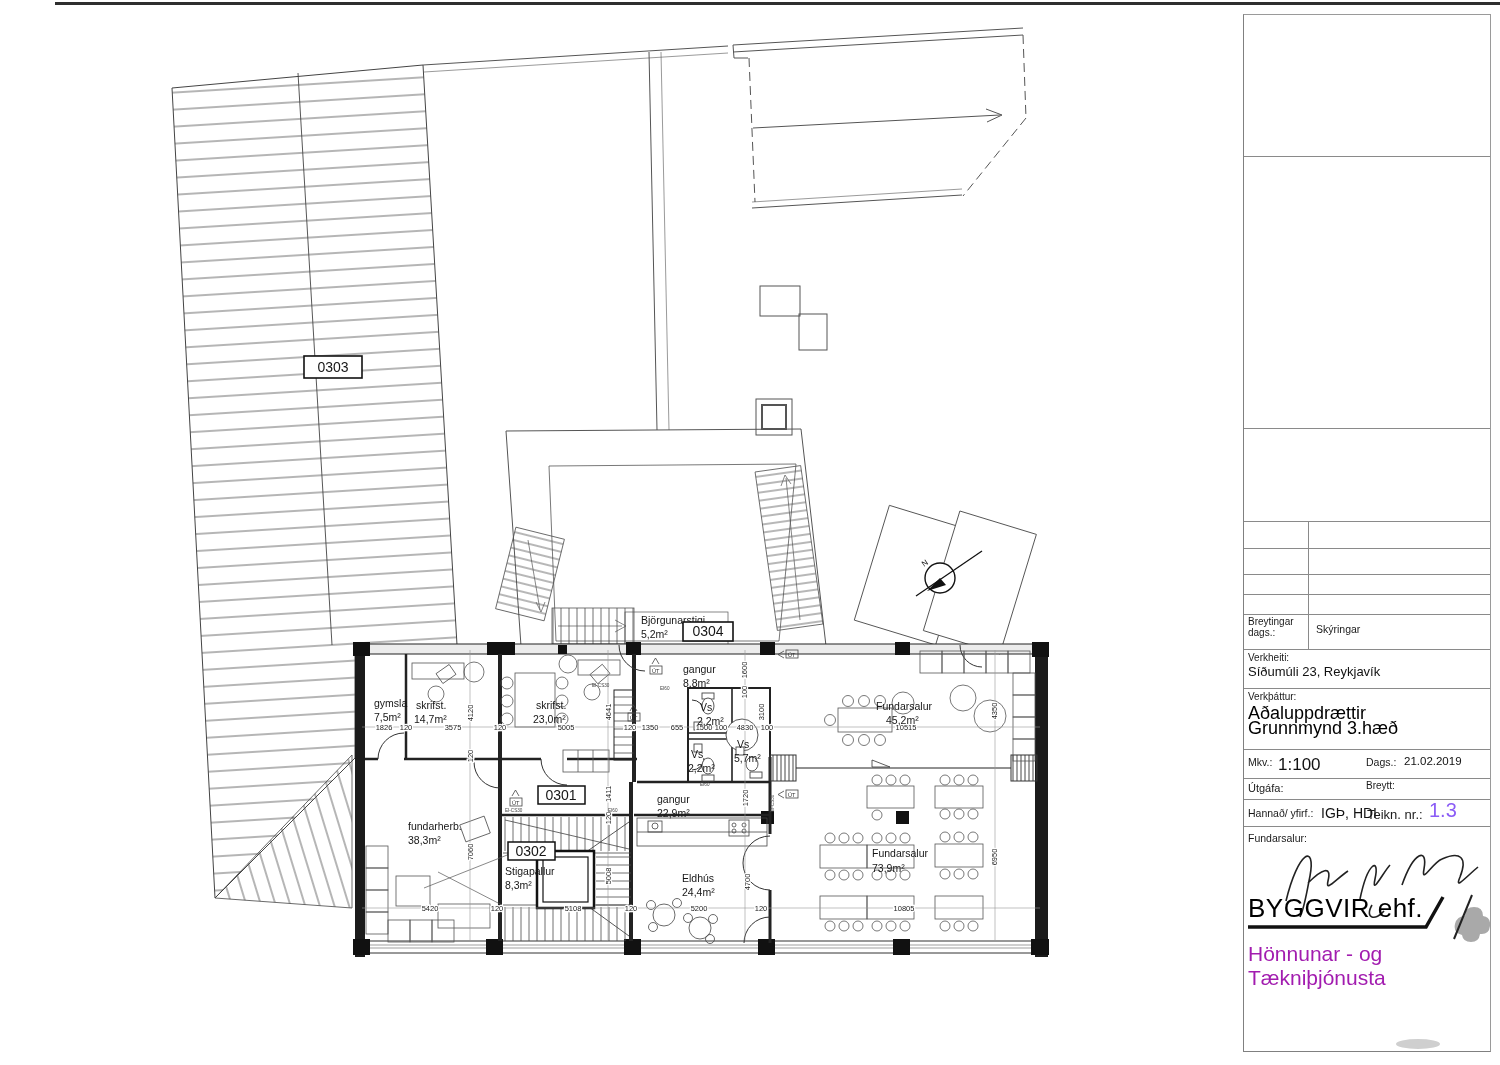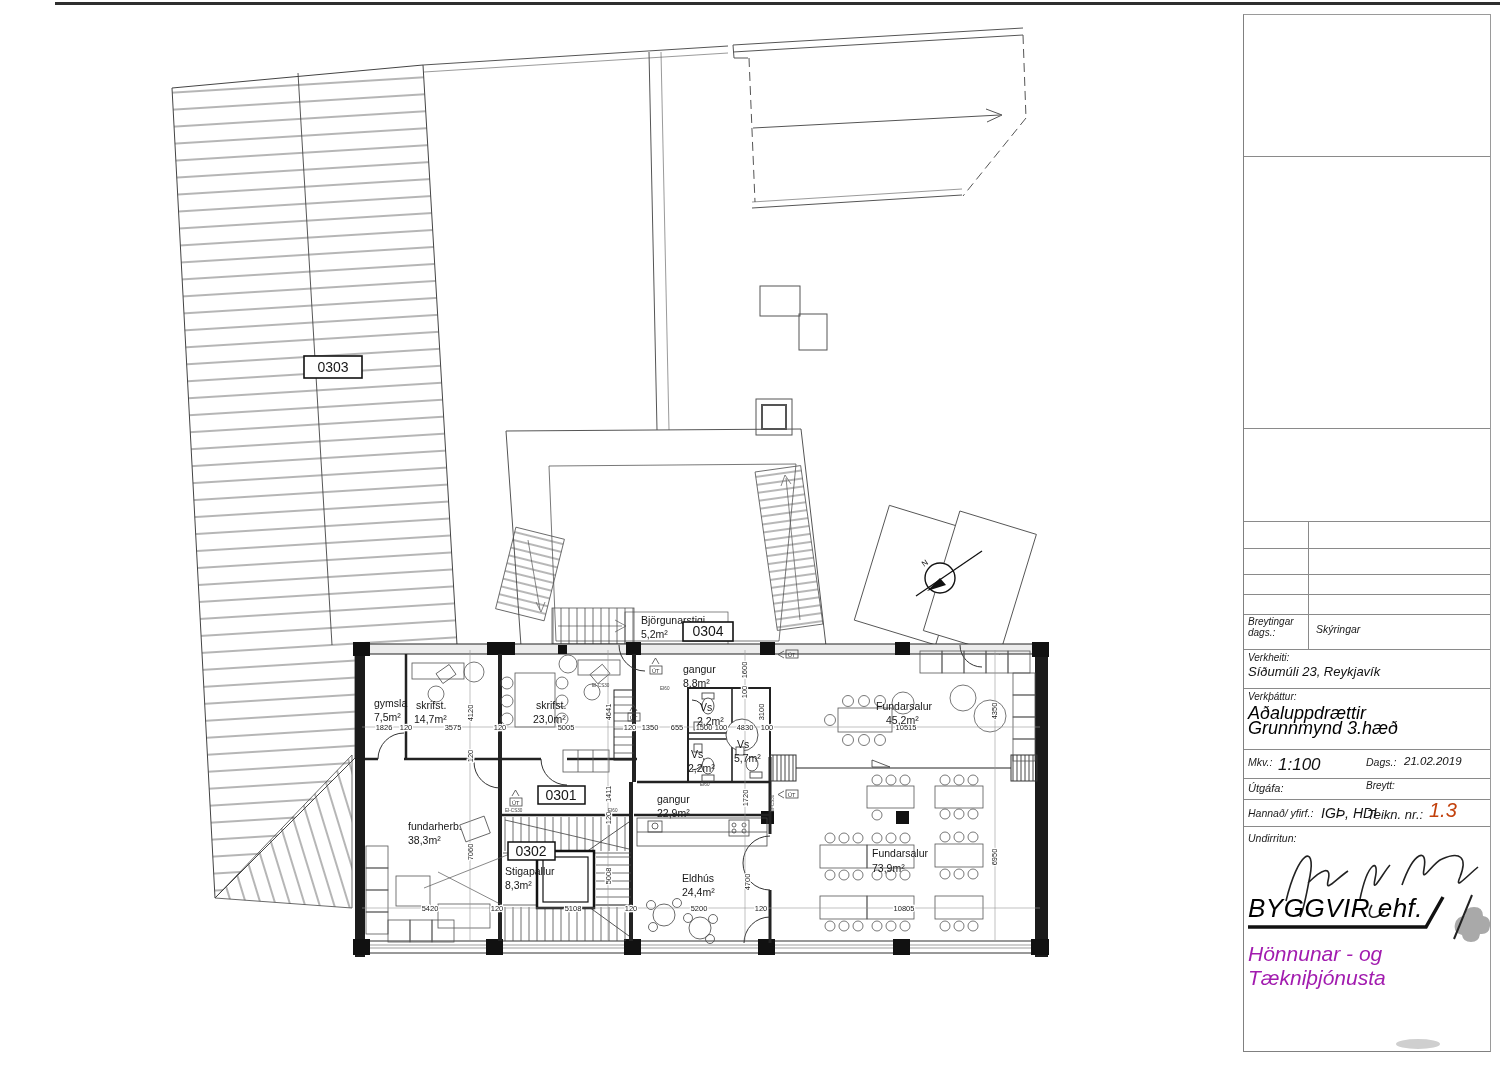--- a/index.html
+++ b/index.html
@@ -10,27 +10,27 @@
   svg text{fill:#161616;}
   .rname{font-size:10.5px;}
   .dim{font-size:7.5px;fill:#222;paint-order:stroke;stroke:#ffffff;stroke-width:2.5px;}
   .tagtxt{font-size:14px;}
   .tiny{font-size:4.6px;fill:#444;}
   .uttxt{font-size:5.6px;fill:#333;}
   .ntxt{font-size:8px;}
   
   .tb{position:absolute;left:1243px;top:14px;width:246px;height:1036px;
       border-left:1px solid #808080;border-right:1px solid #9a9a9a;
-      border-top:1px solid #9a9a9a;border-bottom:1px solid #808080;font-style:italic;}
+      border-top:1px solid #9a9a9a;border-bottom:1px solid #808080;}
   .abs{position:absolute;}
   .hline{position:absolute;left:0;width:100%;height:1px;background:#8a8a8a;}
   .vline{position:absolute;width:1px;background:#8a8a8a;}
   .lab{font-size:10px;color:#1a1a1a;}
   .val{font-size:18px;color:#000000;}
-  .big{font-size:20px;color:#c2410c;}
+  .big{font-size:20px;color:#8b5cf6;}
   .brand{font-size:26px;letter-spacing:0.5px;color:#000;}
   .tagline{font-size:21px;color:#a21caf;}
   .addr{font-size:12px;line-height:14.5px;color:#111;}
   .scan-top{position:absolute;left:55px;top:2px;width:1445px;height:3px;background:#2e2e2e;}
 </style>
 </head>
 <body>
 
 <div id="sheet">
   <div class="scan-top"></div>
@@ -496,21 +496,21 @@
     <div class="abs" style="left:160px;top:740px;font-size:11.5px">21.02.2019</div>
 
     <div class="abs lab" style="left:4px;top:767px;font-size:11px">Útgáfa:</div>
     <div class="abs lab" style="left:122px;top:765px;font-size:10px">Breytt:</div>
 
     <div class="abs lab" style="left:4px;top:792px;font-size:10.5px">Hannað/ yfirf.:</div>
     <div class="abs" style="left:77px;top:790px;font-size:14px">IGÞ, HDI</div>
     <div class="abs lab" style="left:123px;top:792px;font-size:13px">Teikn. nr.:</div>
     <div class="abs big" style="left:185px;top:784px">1.3</div>
 
-    <div class="abs lab" style="left:4px;top:817px;font-size:10.5px">Undirritun:</div>
+    <div class="abs lab" style="left:4px;top:817px;font-size:10.5px">Fundarsalur:</div>
     <svg class="abs" style="left:12px;top:806px" width="230" height="100">
       <path d="M30,80 C42,30 60,22 54,55 C49,80 48,88 44,96 M52,62 C66,48 76,44 72,60 C69,72 80,58 92,50" fill="none" stroke="#222" stroke-width="1.6"></path>
       <path d="M104,78 C112,40 124,36 119,58 C115,76 128,50 134,44 M128,90 C120,100 108,98 116,84" fill="none" stroke="#222" stroke-width="1.6"></path>
       <path d="M146,64 C158,30 172,26 168,48 C165,64 176,42 186,38 C204,30 212,36 204,56 C198,70 210,56 222,46" fill="none" stroke="#222" stroke-width="1.6"></path>
     </svg>
 
     <div class="abs brand" style="left:4px;top:878px">BYGGVIR ehf.</div>
     <svg class="abs" style="left:0;top:872px" width="246" height="60">
       <polyline points="4,40 182,40 199,10" fill="none" stroke="#111" stroke-width="3.5"></polyline>
       <path d="M218,48 q-9,-2 -7,-11 q2,-8 10,-8 q0,-9 9,-9 q9,0 9,9 q8,1 7,10 q-1,9 -10,8 q-1,8 -9,8 q-8,0 -9,-7 Z" fill="#a9a9a9"></path>

